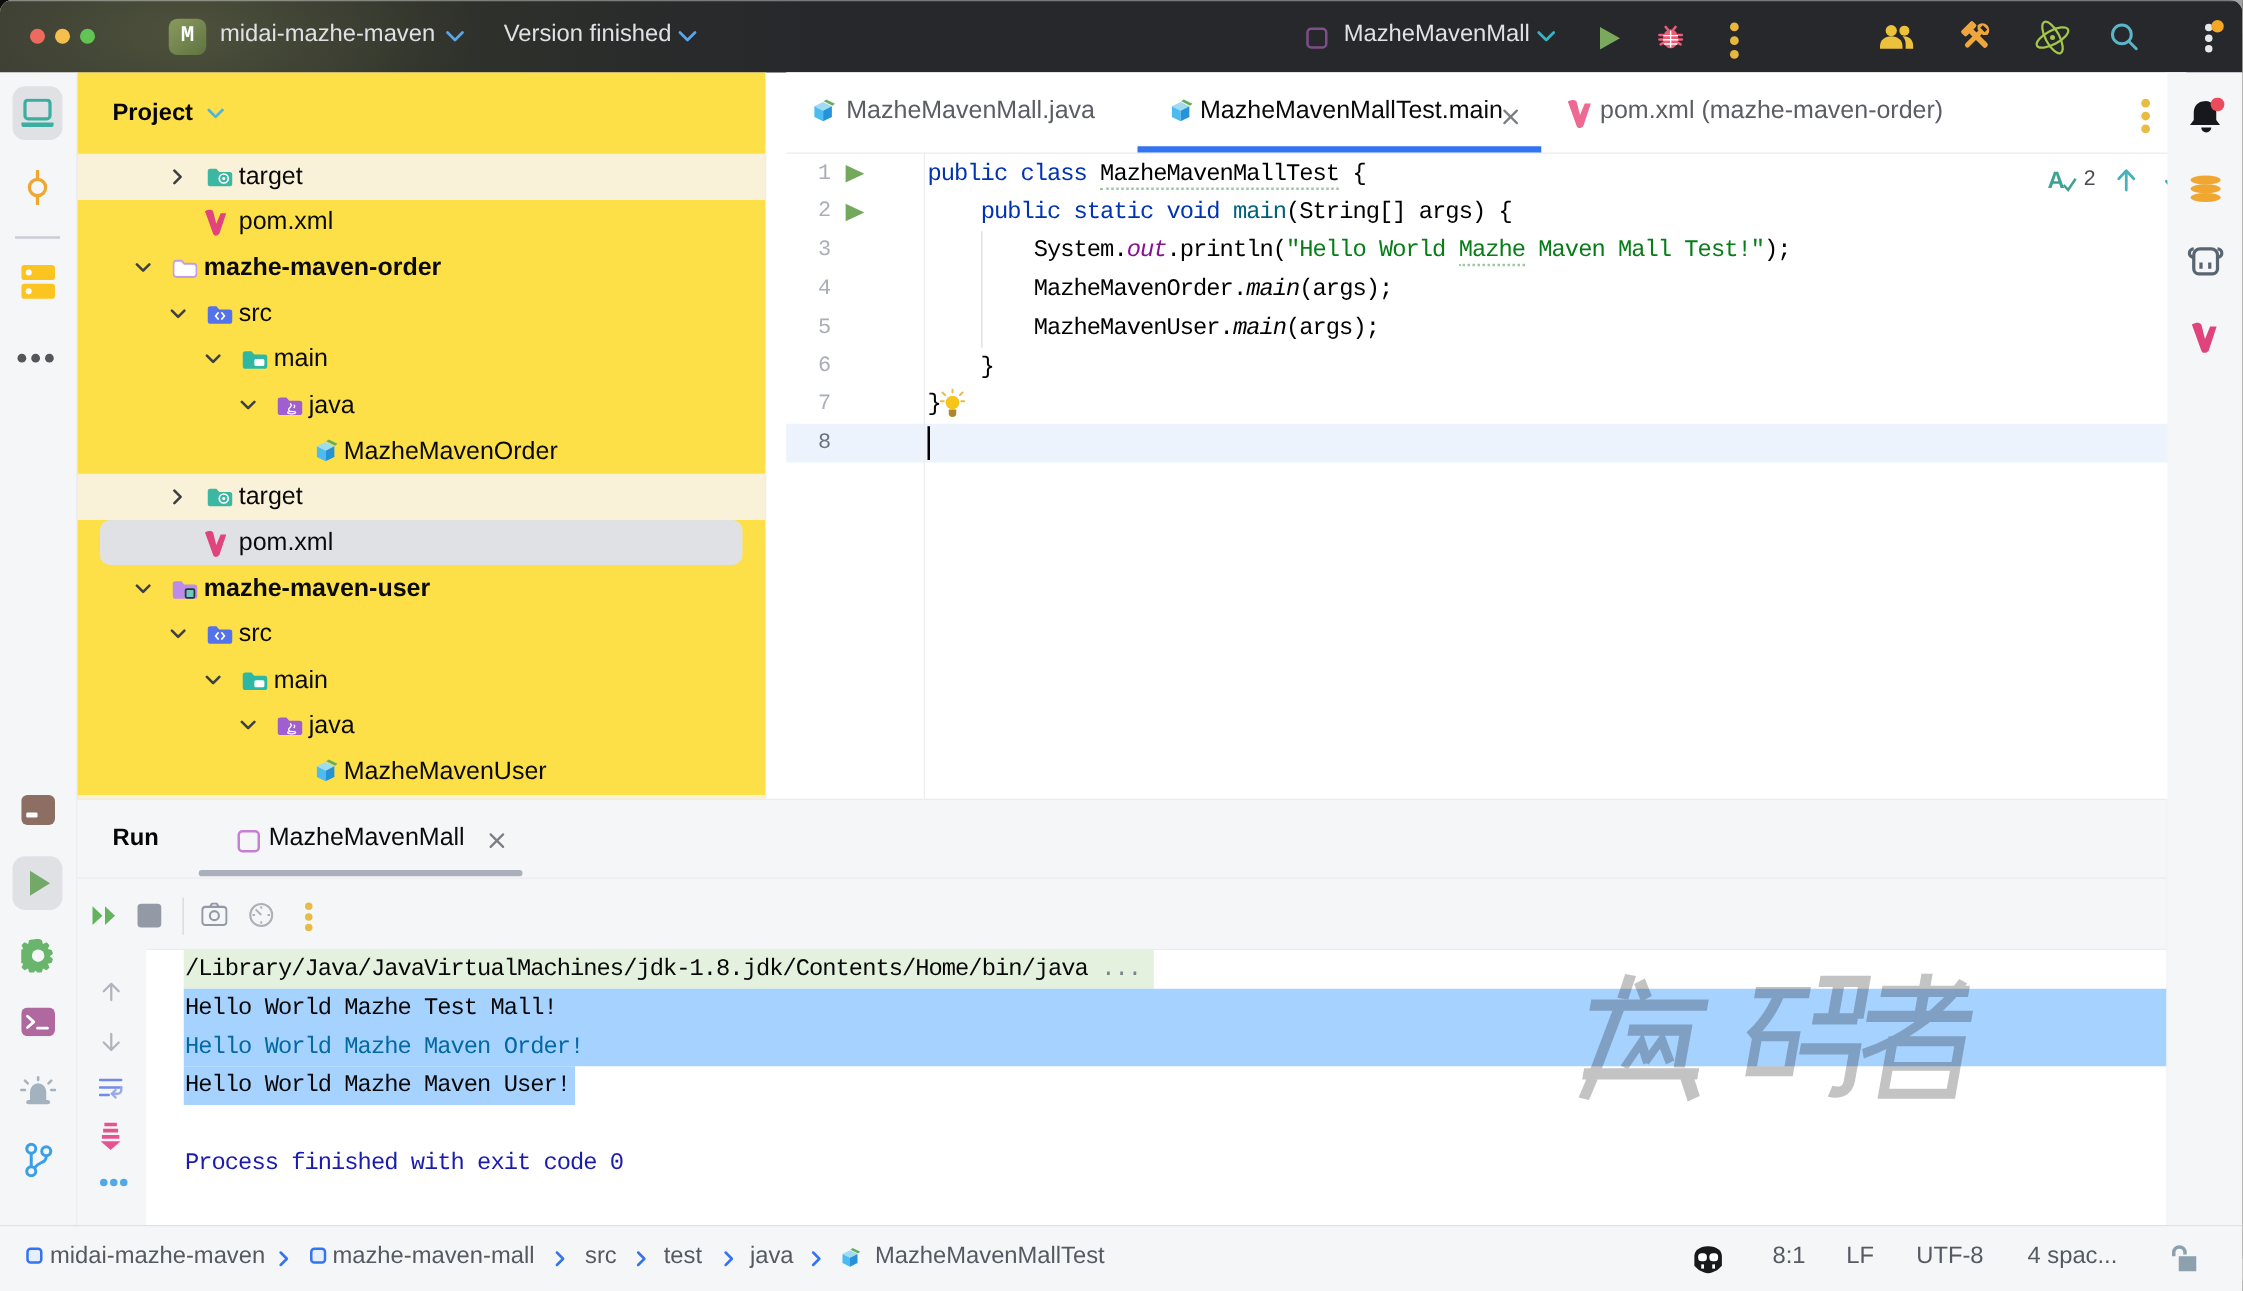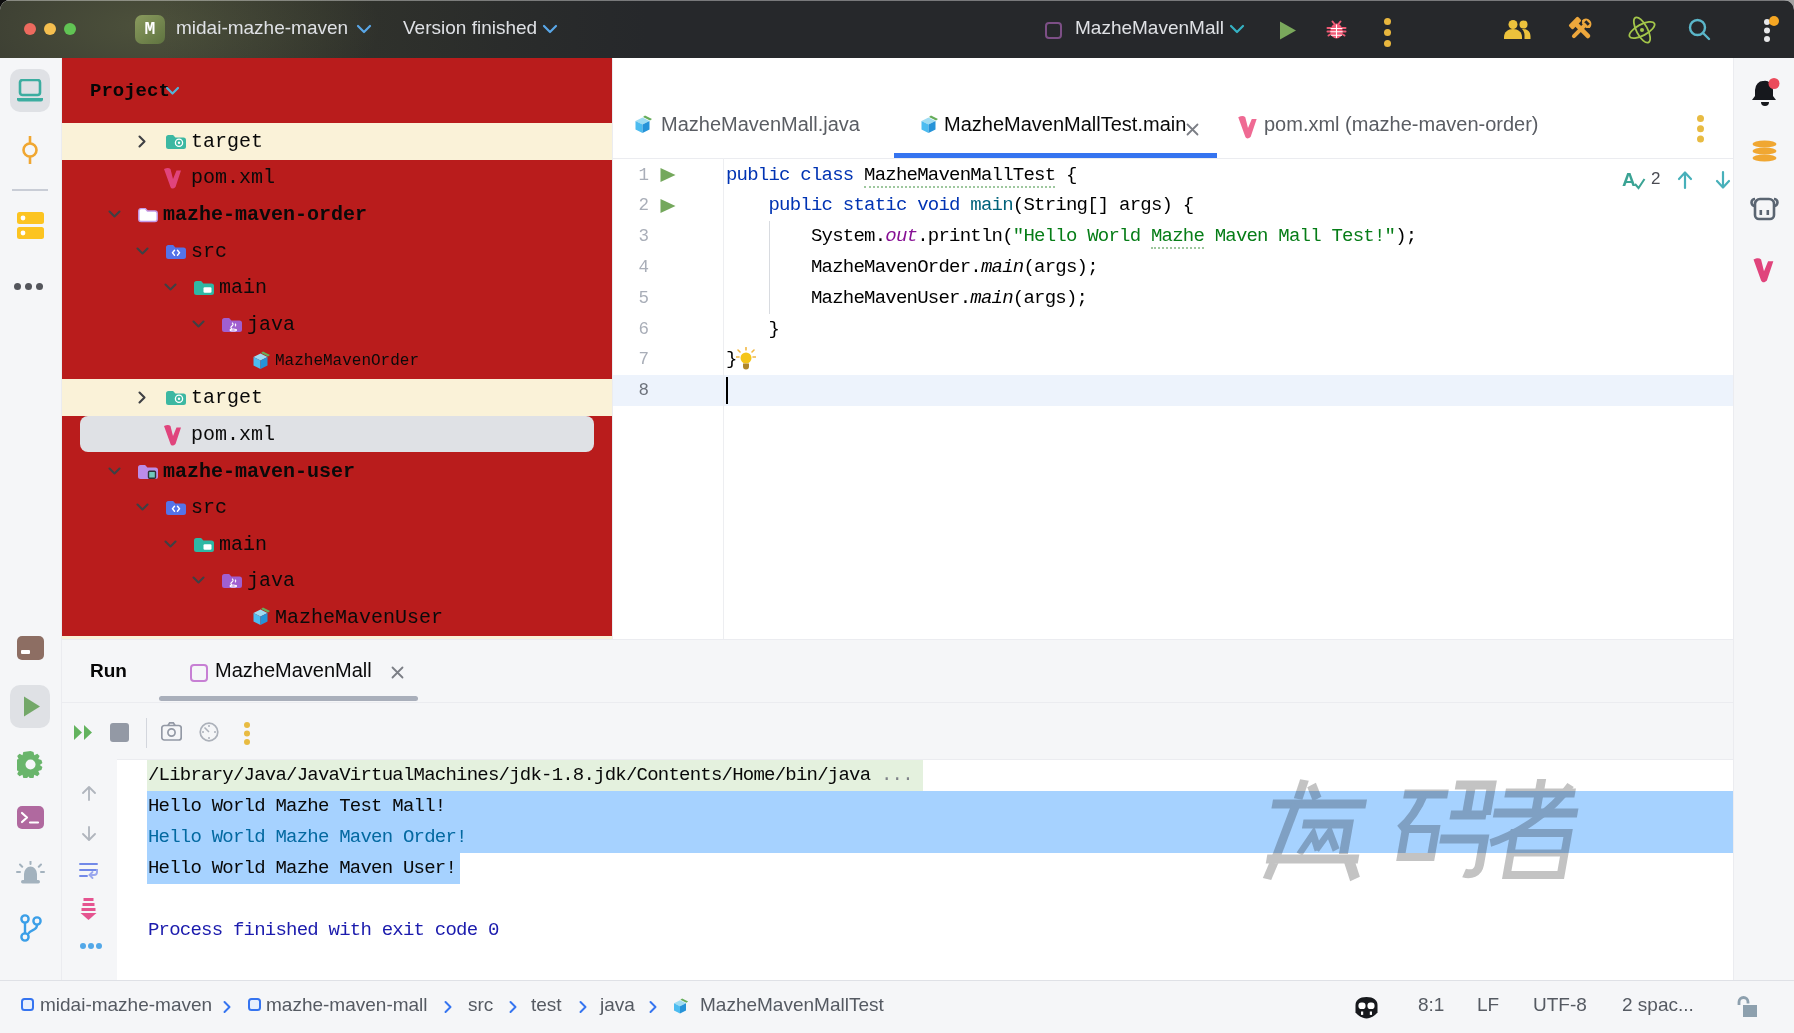--- a/index.html
+++ b/index.html
@@ -13,26 +13,26 @@
        box-shadow:inset 0 1px 0 rgba(255,255,255,0.40);}
   
   #titlebar{left:0;top:0;width:1794px;height:58px;
     background:radial-gradient(320px 130px at 150px 26px, rgba(130,140,85,0.28), rgba(130,140,85,0) 72%),
                linear-gradient(90deg,#383a31 0%,#383a31 9%,#31332c 18%,#2a2c2b 28%,#26282b 36%,#26282b 100%);}
   .tl{width:12px;height:12px;border-radius:50%;top:23px;}
   .ttext{color:#dfe1e5;font-size:19px;top:17px;}
   
   #lstripe{left:0;top:58px;width:61px;height:922px;background:#f5f6f8;border-right:1px solid #ebecf0;}
   
-  #project{left:62px;top:58px;width:550px;height:581px;background:#b91c1c;font-family:Liberation Mono, monospace;}
+  #project{left:62px;top:58px;width:550px;height:581px;background:#fde047;}
   .trow{left:0;width:550px;height:37px;}
   .yellow{background:#faf2d8;}
   .seltree{background:#dfe1e5;border-radius:8px;}
   
-  #editor{left:613px;top:58px;width:1120px;height:581px;background:#fff;margin-top:36px;}
+  #editor{left:629px;top:58px;width:1120px;height:581px;background:#fff;}
   #vline1{left:612px;top:58px;width:1px;height:581px;background:#ebecf0;}
   #vline2{left:1733px;top:58px;width:1px;height:922px;background:#ebecf0;}
   #rstripe{left:1734px;top:58px;width:60px;height:922px;background:#f5f6f8;}
   #tabbar{left:0;top:0;width:1120px;height:64px;background:#fff;border-bottom:1px solid #ebecf0;}
   .tabtxt{font-size:20px;top:19px;white-space:nowrap;}
   .code{font-family:"Liberation Mono",monospace;font-size:19px;letter-spacing:-0.78px;white-space:pre;}
   .cline{left:113px;height:31px;line-height:31px;}
   .lnum{font-family:"Liberation Mono",monospace;font-size:17.5px;color:#a9aeb8;width:36px;text-align:right;height:31px;line-height:31px;}
   .kw{color:#0033b3;}
   .str{color:#067d17;}
@@ -249,21 +249,21 @@
           </svg></div>
 <div class="ab" style="left:185px;top:0;height:37px;line-height:37px;font-size:20px;color:#0a0a0a;white-space:nowrap;">java</div>
 </div>
 <div class="ab" style="left:0;top:284.5px;width:550px;height:37px;">
 <div class="ab" style="left:188px;top:8px;"><svg width="21" height="21" viewBox="0 0 21 21">
             <path d="M13 0.5 L20 4 L18 5.6 L11 2 Z" fill="#67ad5b"></path>
             <path d="M10.5 2.5 L17.5 6 L10.5 9.5 L3.5 6 Z" fill="#9edcf2"></path>
             <path d="M3.5 6 L10.5 9.5 L10.5 18 L3.5 14.5 Z" fill="#4cbcf0"></path>
             <path d="M17.5 6 L10.5 9.5 L10.5 18 L17.5 14.5 Z" fill="#2693d8"></path>
           </svg></div>
-<div class="ab" style="left:213px;top:0;height:37px;line-height:37px;font-size:16px;color:#0a0a0a;white-space:nowrap;">MazheMavenOrder</div>
+<div class="ab" style="left:213px;top:0;height:37px;line-height:37px;font-size:20px;color:#0a0a0a;white-space:nowrap;">MazheMavenOrder</div>
 </div>
 <div class="ab" style="left:0;top:321.2px;width:550px;height:37px;">
 <svg class="ab" style="left:75px;top:11px;" width="11" height="15" viewBox="0 0 11 15">
           <path d="M2.5 2.5 L7.5 7.5 L2.5 12.5" stroke="#3e4044" stroke-width="2.1" fill="none" stroke-linecap="round" stroke-linejoin="round"></path>
         </svg>
 <div class="ab" style="left:104px;top:10px;"><svg width="20" height="17" viewBox="0 0 20 16.5">
             <path d="M0 4.2 a2.5 2.5 0 0 1 2.5 -2.5 h4.6 l2.3 2.6 h8.1 a2.5 2.5 0 0 1 2.5 2.5 v6.5 a2.5 2.5 0 0 1 -2.5 2.5 h-15 a2.5 2.5 0 0 1 -2.5 -2.5 Z" fill="#3cb8a2"></path>
             <circle cx="13" cy="9.5" r="3.6" fill="none" stroke="#fff" stroke-width="1.3"></circle>
             <circle cx="13" cy="9.5" r="1.2" fill="#fff"></circle>
           </svg></div>
@@ -575,18 +575,18 @@
   <svg class="ab" style="left:1353px;top:13px;" width="27" height="27" viewBox="0 0 27 27">
     <path d="M13.5 3 C6.5 3 2.5 6.5 2.5 11 v7.5 c3.5 4 7.5 6 11 6 s7.5 -2 11 -6 V11 C24.5 6.5 20.5 3 13.5 3 Z" fill="#17191d"></path>
     <rect x="5.5" y="8.5" width="7" height="6.5" rx="2.8" fill="#fff"></rect>
       <rect x="14.5" y="8.5" width="7" height="6.5" rx="2.8" fill="#fff"></rect>
     <rect x="8" y="17.5" width="2.2" height="3.4" fill="#fff"></rect>
       <rect x="16.8" y="17.5" width="2.2" height="3.4" fill="#fff"></rect>
     </svg>
   <div class="ab stxt" style="left:1418px;">8:1</div>
   <div class="ab stxt" style="left:1477px;">LF</div>
   <div class="ab stxt" style="left:1533px;">UTF-8</div>
-  <div class="ab stxt" style="left:1622px;">2 spac...</div>
+  <div class="ab stxt" style="left:1622px;">4 spac...</div>
   <svg class="ab" style="left:1736px;top:14px;" width="22" height="24" viewBox="0 0 22 24">
     <rect x="7" y="10" width="14" height="12" fill="#8da0ae"></rect>
     <path d="M3 10 V7 a4.5 4.5 0 0 1 9 0 v1.5" fill="none" stroke="#8da0ae" stroke-width="2.8"></path>
     </svg>
 </div>
 
 </body></html>

